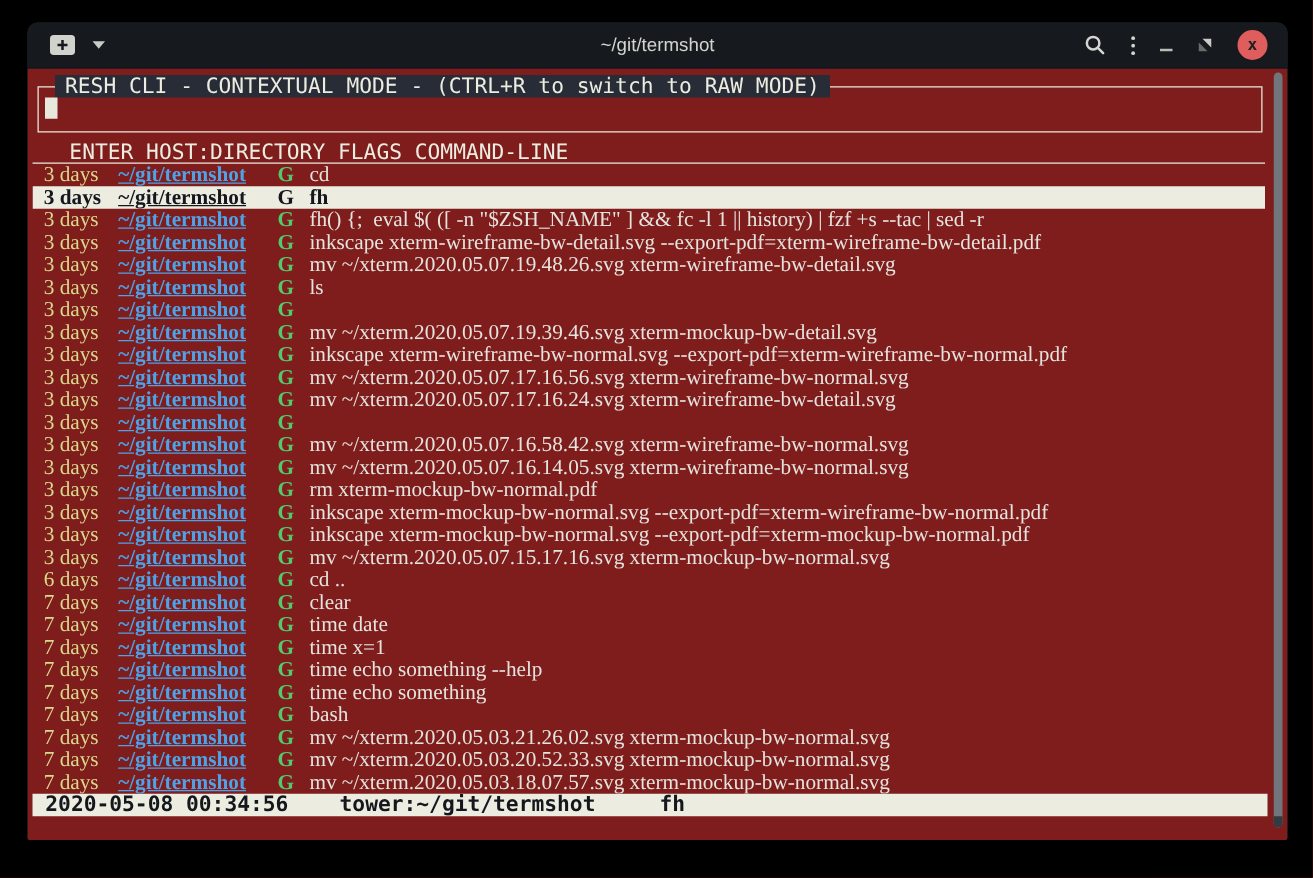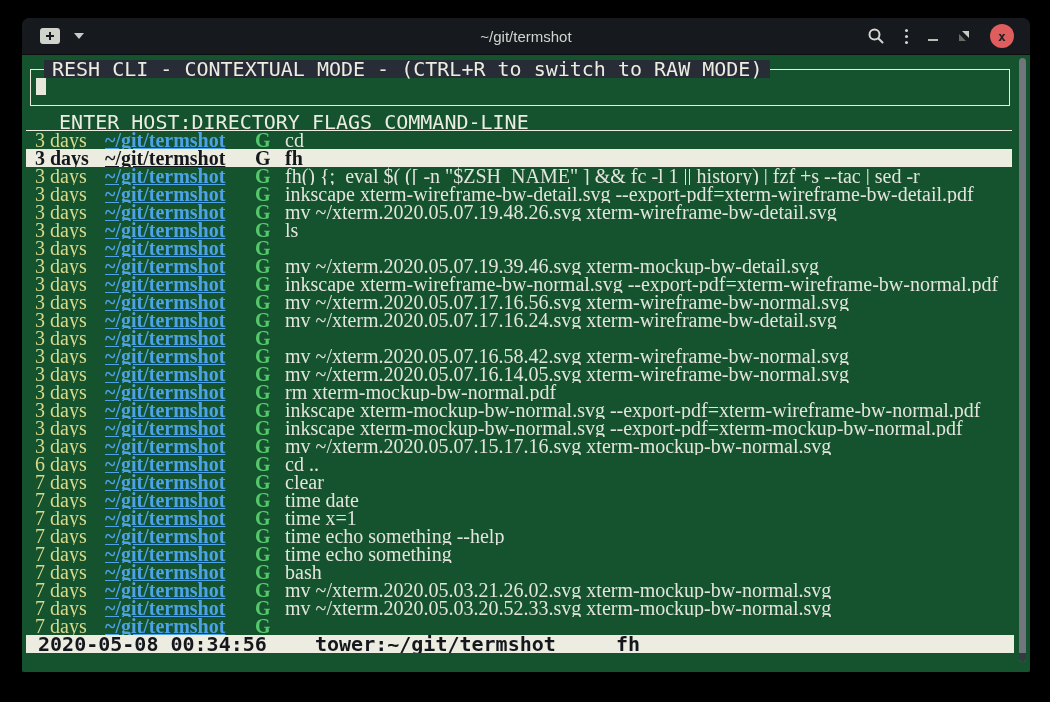--- a/index.html
+++ b/index.html
@@ -14,21 +14,21 @@
   .newtab{width:20px;height:16px;background:#cfd3cc;border-radius:3px;position:relative;}
   .newtab::before,.newtab::after{content:"";position:absolute;background:#16191d;left:50%;top:50%;transform:translate(-50%,-50%);}
   .newtab::before{width:8px;height:2px;}
   .newtab::after{width:2px;height:8px;}
   .chev{width:0;height:0;border-left:5px solid transparent;border-right:5px solid transparent;border-top:6px solid #c9ccc6;}
   .dot{width:3px;height:3px;border-radius:50%;background:#d3d6d0;}
   .kebab{display:flex;flex-direction:column;gap:3px;}
   .minimize{width:10px;height:2px;background:#b9bdb6;margin-top:8px;}
   .closebtn{width:24px;height:24px;border-radius:50%;background:#e05d5d;color:#1d2024;font-size:13px;font-weight:bold;display:flex;align-items:center;justify-content:center;font-family:"DejaVu Sans Mono",monospace;}
   
-  .term{position:absolute;top:37px;left:0;right:0;bottom:0;background:#14532d;font-family:"DejaVu Sans Mono",monospace;font-size:20px;line-height:18px;color:#e4e4de;}
+  .term{position:absolute;top:37px;left:0;right:0;bottom:0;background:#7f1d1d;font-family:"DejaVu Sans Mono",monospace;font-size:17px;line-height:18px;color:#e4e4de;}
   .search-frame{position:absolute;left:8px;right:20px;top:14px;height:35px;border:1px solid #ecece1;}
   .legend{position:absolute;top:-10px;left:13px;background:#272c36;padding:0 8px;color:#ecece1;white-space:pre;}
   .cursor{position:absolute;left:5px;top:8px;width:10px;height:17px;background:#e8e8dc;}
   .hdr-row{position:absolute;left:4px;right:18px;top:58px;height:17px;border-bottom:1px solid #ecece1;padding-left:9px;color:#ecece1;white-space:pre;overflow:hidden;}
   .rows{position:absolute;left:4px;right:18px;top:76px;height:504px;overflow:hidden;}
   .row{display:flex;height:18px;white-space:pre;overflow:hidden;font-family:Liberation Serif, serif;}
   .c-age{width:6ch;flex:none;color:#d9d98c;}
   .c-dir{width:14ch;flex:none;margin-left:1ch;color:#4da2e8;font-weight:bold;text-decoration:underline;}
   .c-flag{width:1ch;flex:none;margin-left:1ch;color:#54c96b;font-weight:bold;}
   .c-cmd{margin-left:2ch;color:#e4e4de;}
@@ -244,20 +244,21 @@
           <div class="row">
     <span class="c-age">7 days</span>
     <span class="c-dir">~/git/termshot</span>
     <span class="c-flag">G</span>
     <span class="c-cmd">mv ~/xterm.2020.05.03.20.52.33.svg xterm-mockup-bw-normal.svg</span>
   </div>
           <div class="row">
     <span class="c-age">7 days</span>
     <span class="c-dir">~/git/termshot</span>
     <span class="c-flag">G</span>
+    <span class="c-cmd">mv ~/xterm.2020.05.03.18.07.57.svg xterm-mockup-bw-normal.svg</span>
   </div>
         </div>
 
       <div class="statusbar">
         <span class="sb-date">2020-05-08 00:34:56</span>
         <span class="sb-host">tower:~/git/termshot</span>
         <span class="sb-cmd">fh</span>
       </div>
 
 

